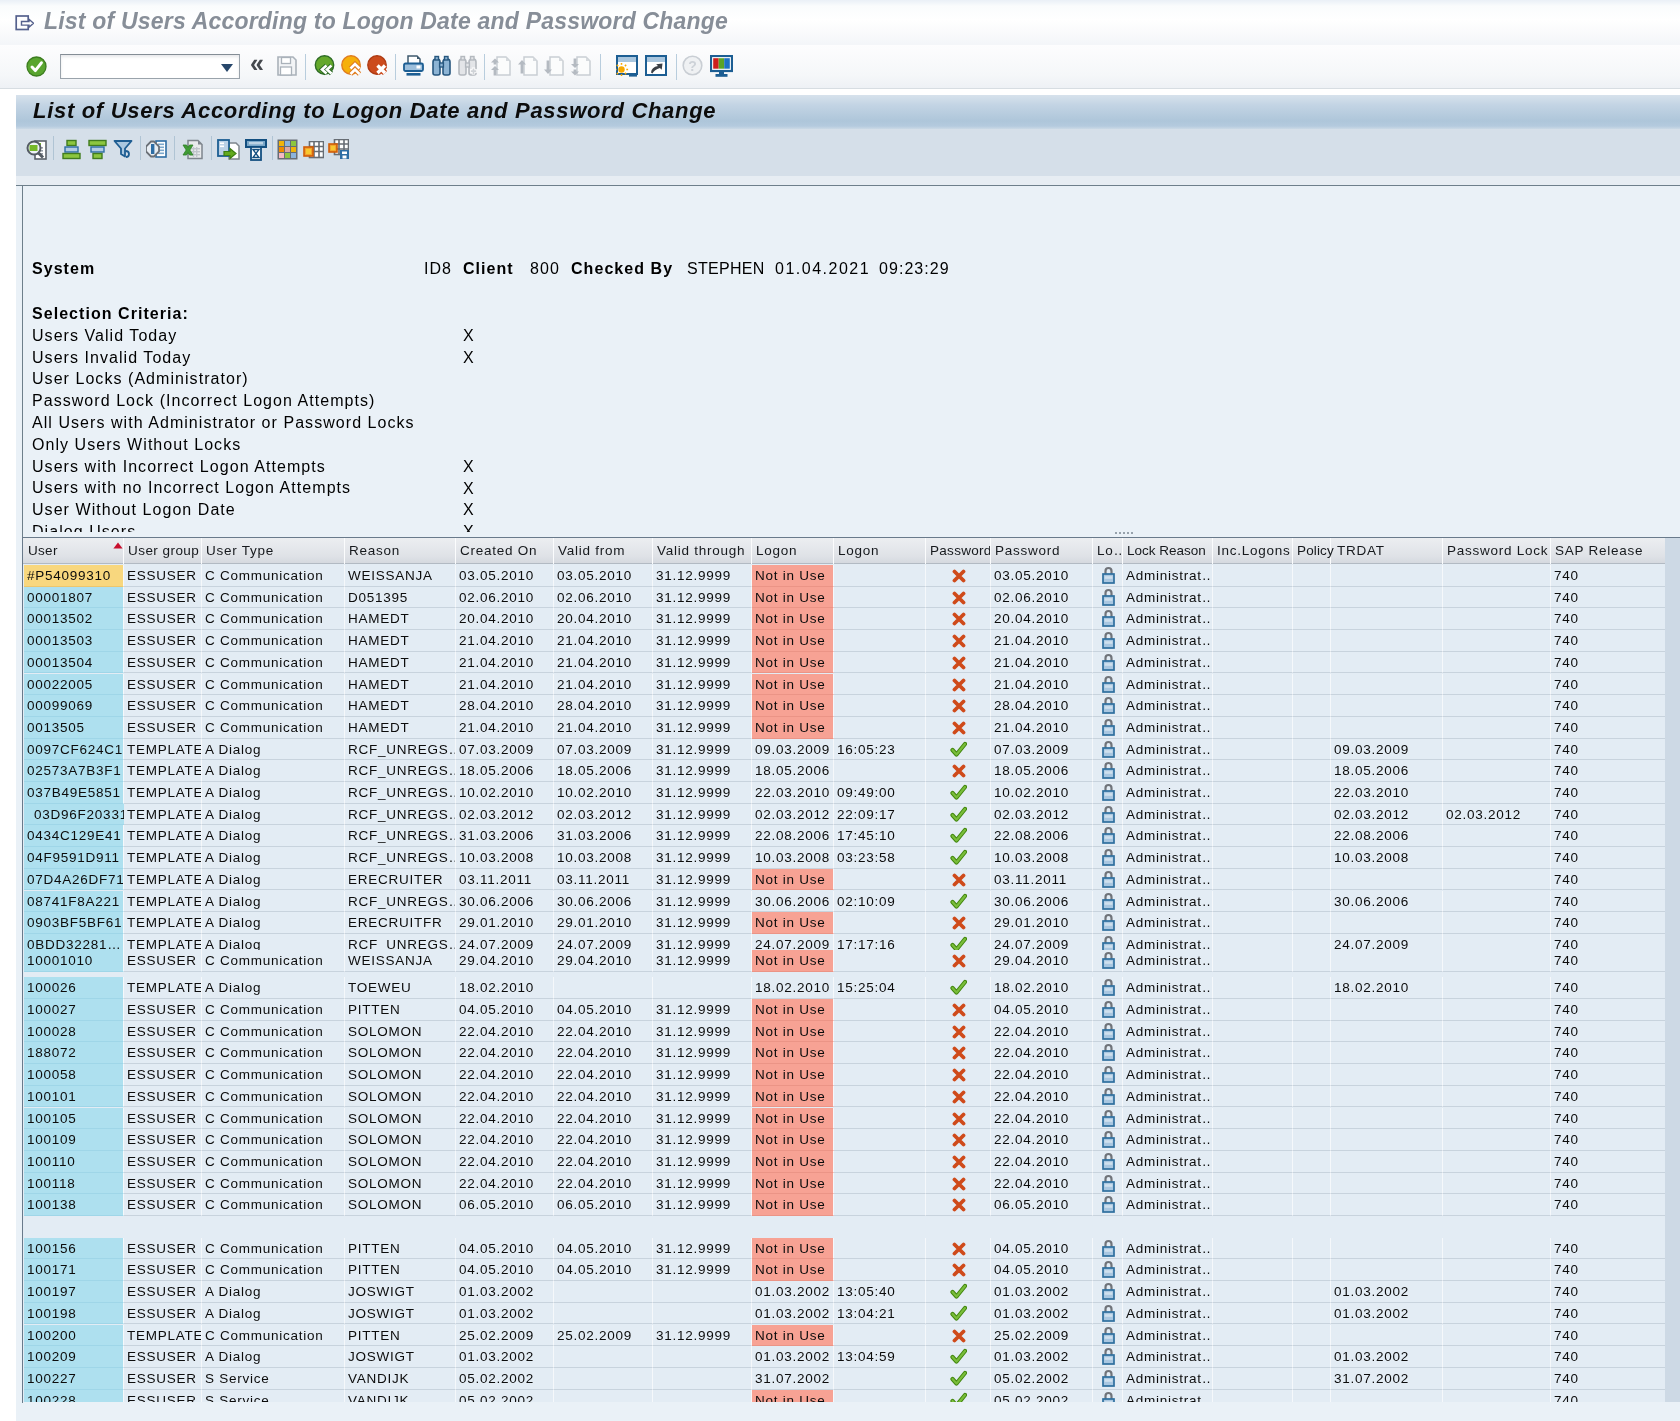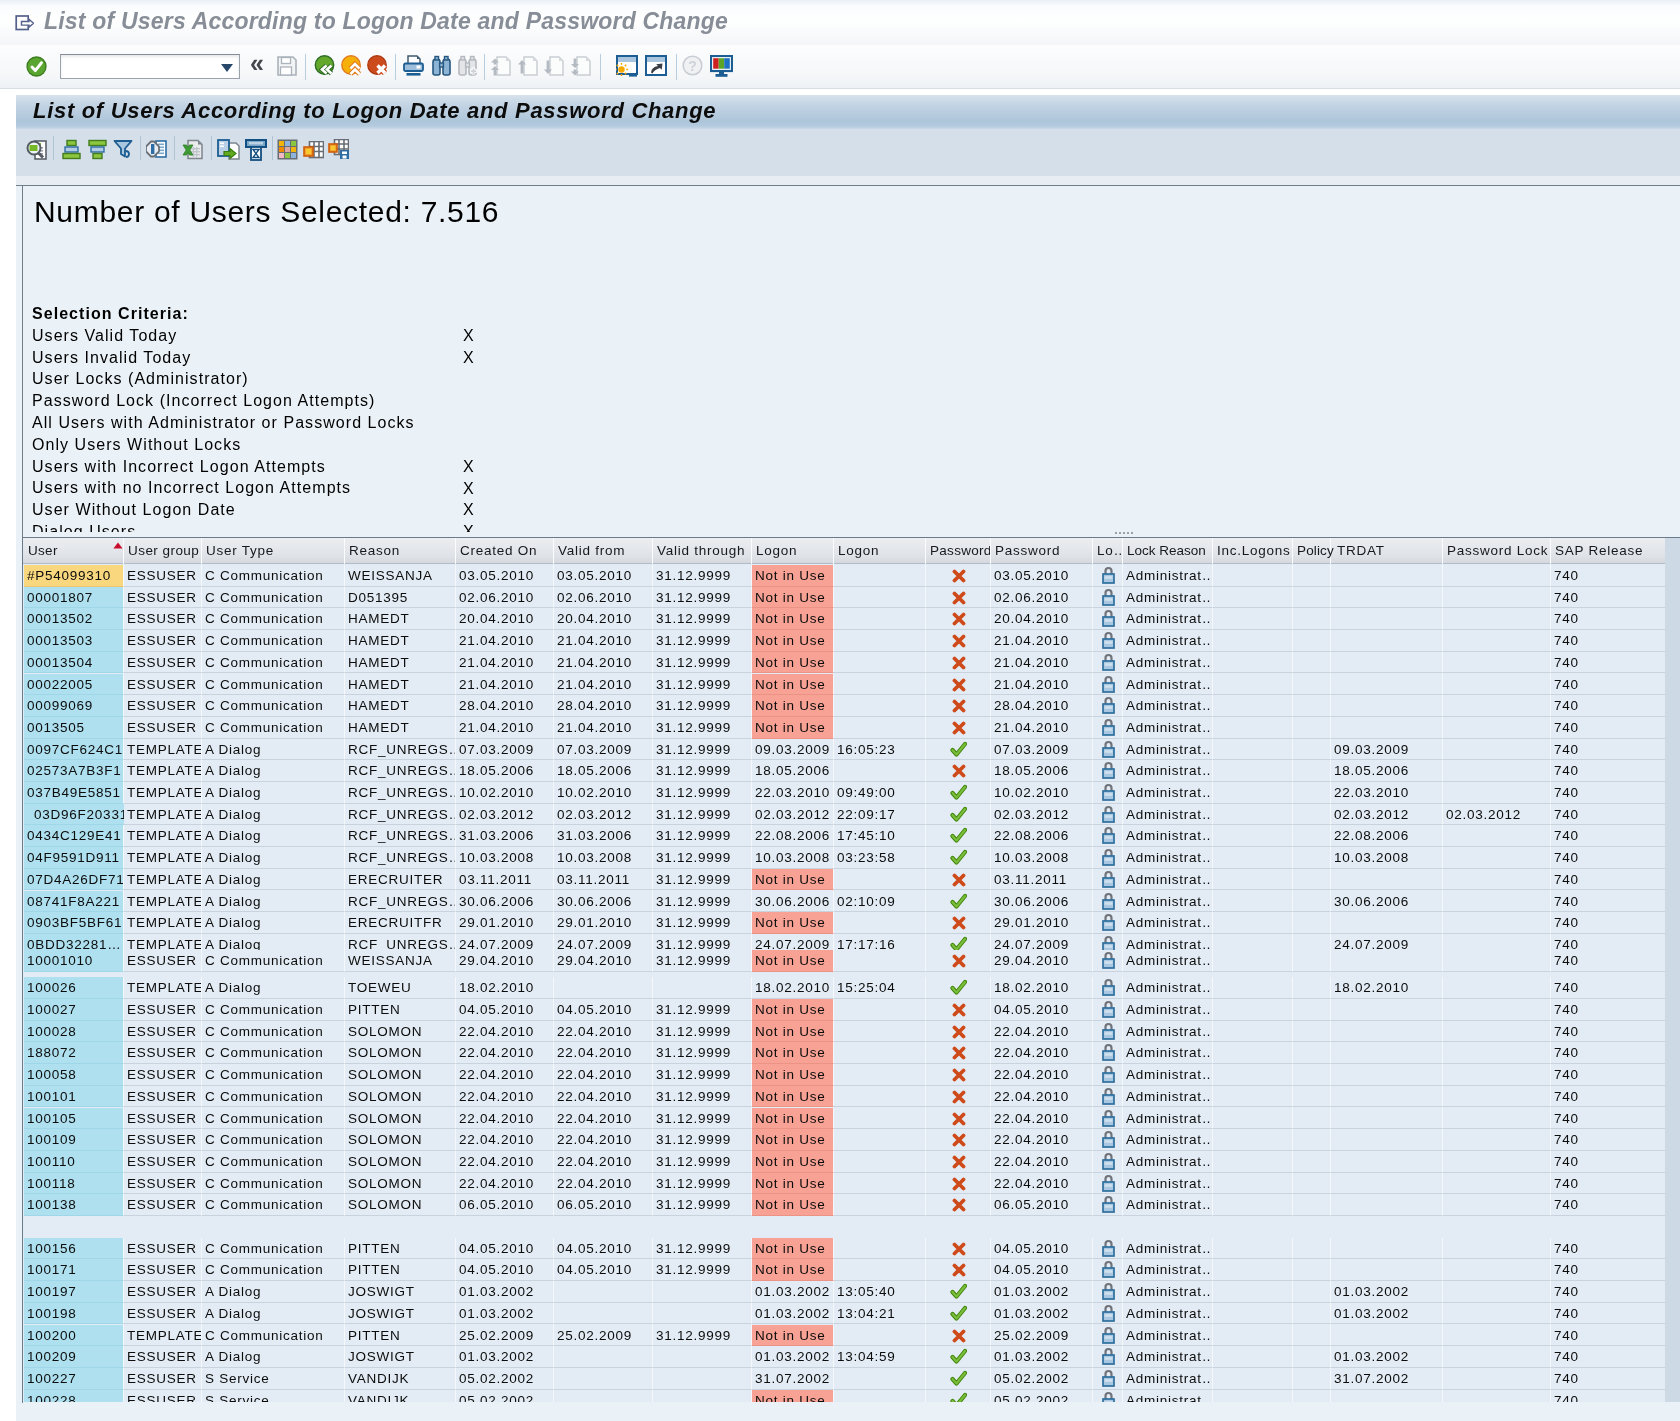--- a/index.html
+++ b/index.html
@@ -248,21 +248,30 @@
       <rect x="2.8" y="6.8" width="4.4" height="4.4" fill="#f8c830"></rect>
       <rect x="12" y="11" width="9" height="9" fill="#2d6da4"></rect>
       <rect x="14" y="12.5" width="5" height="2.5" fill="#fff"></rect>
       <rect x="14.5" y="16.5" width="4" height="3" fill="#fff"></rect>
     </svg>
 </div>
 <div class="gapstrip"></div>
 <div class="panel">
 <div class="pborder"></div>
 <div class="rep">
-<div class="h1">Number of Users Selected: 7.516</div>
+<div class="sys">
+        <b style="position:absolute;left:9px">System</b>
+        <span style="position:absolute;left:401px">ID8</span>
+        <b style="position:absolute;left:440px">Client</b>
+        <span style="position:absolute;left:507px">800</span>
+        <b style="position:absolute;left:548px">Checked By</b>
+        <span style="position:absolute;left:664px;letter-spacing:0.3px">STEPHEN</span>
+        <span style="position:absolute;left:752px;letter-spacing:1.5px">01.04.2021</span>
+        <span style="position:absolute;left:856px">09:23:29</span>
+      </div>
 <div class="crit"><b>Selection Criteria:</b>
 Users Valid Today
 Users Invalid Today
 User Locks (Administrator)
 Password Lock (Incorrect Logon Attempts)
 All Users with Administrator or Password Locks
 Only Users Without Locks
 Users with Incorrect Logon Attempts
 Users with no Incorrect Logon Attempts
 User Without Logon Date

